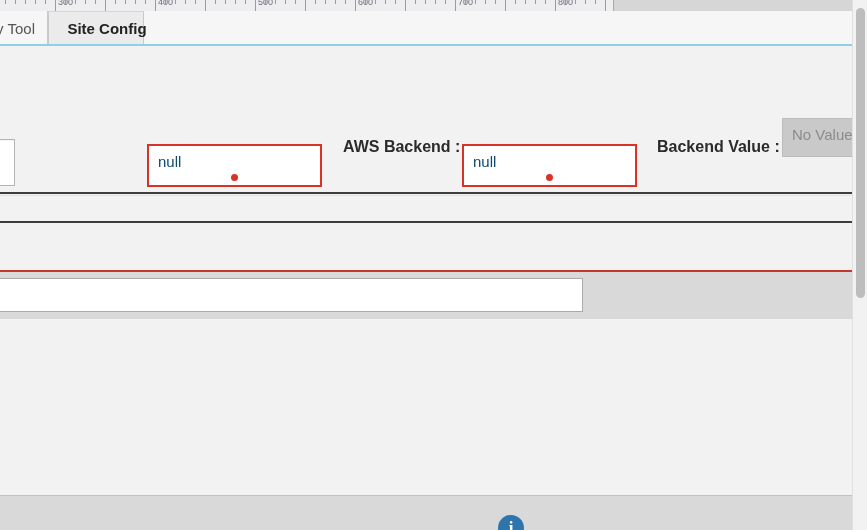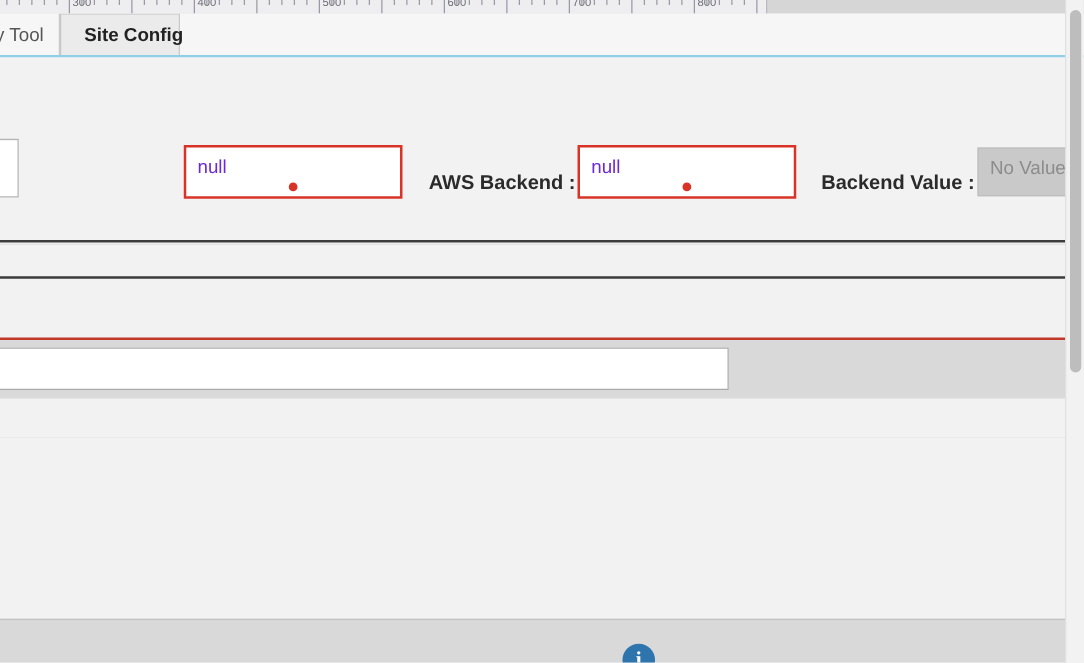--- a/index.html
+++ b/index.html
@@ -148,25 +148,26 @@
     color: #2b2b2b;
     white-space: nowrap;
     line-height: 20px;
   }
 
   .text-input {
     position: absolute;
     box-sizing: border-box;
     background: #ffffff;
     font-size: 15px;
-    color: #6d28d9;
+    color: #0c4a6e;
     padding: 6px 9px;
     line-height: 20px;
     white-space: nowrap;
     overflow: hidden;
+    margin-top: 28px;
   }
   .text-input.plain {
     border: 1px solid #b4b4b4;
     box-shadow: inset 1px 1px 0 rgba(0,0,0,0.04);
   }
   .text-input.invalid {
     border: 2px solid #d93226;
   }
   .error-dot {
     position: absolute;

